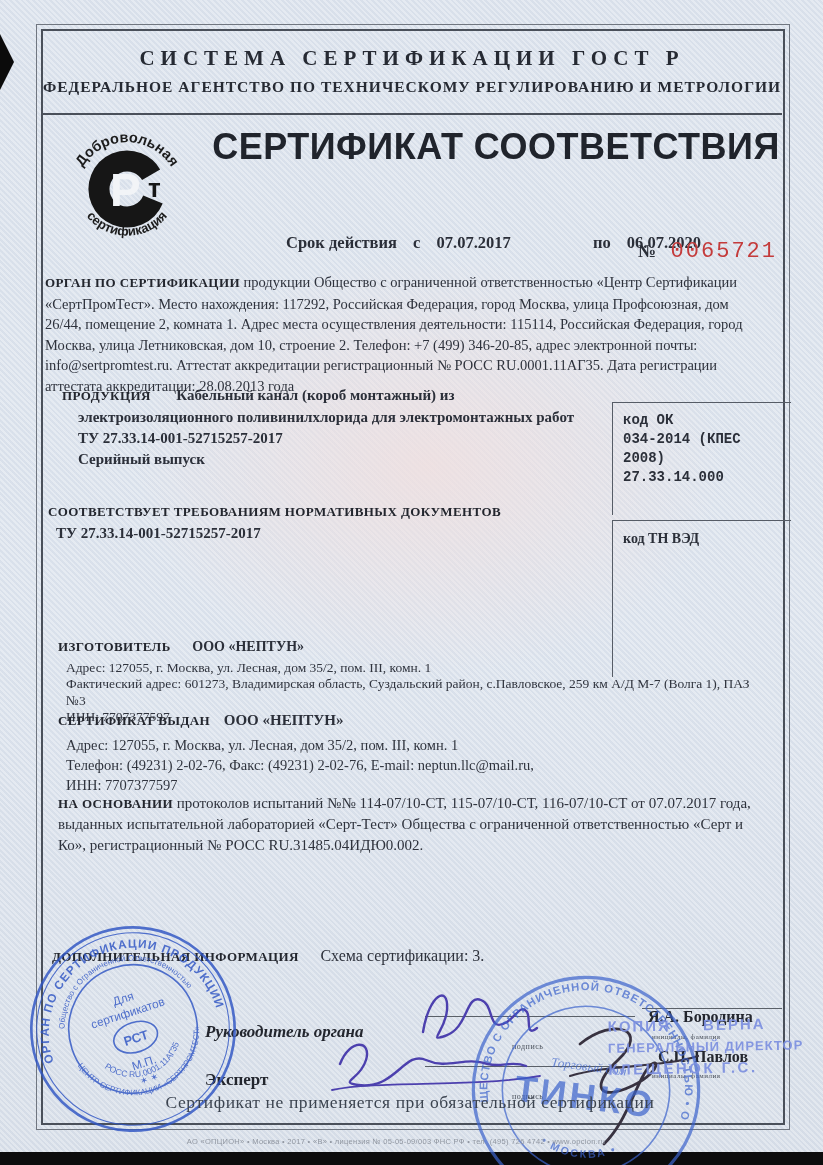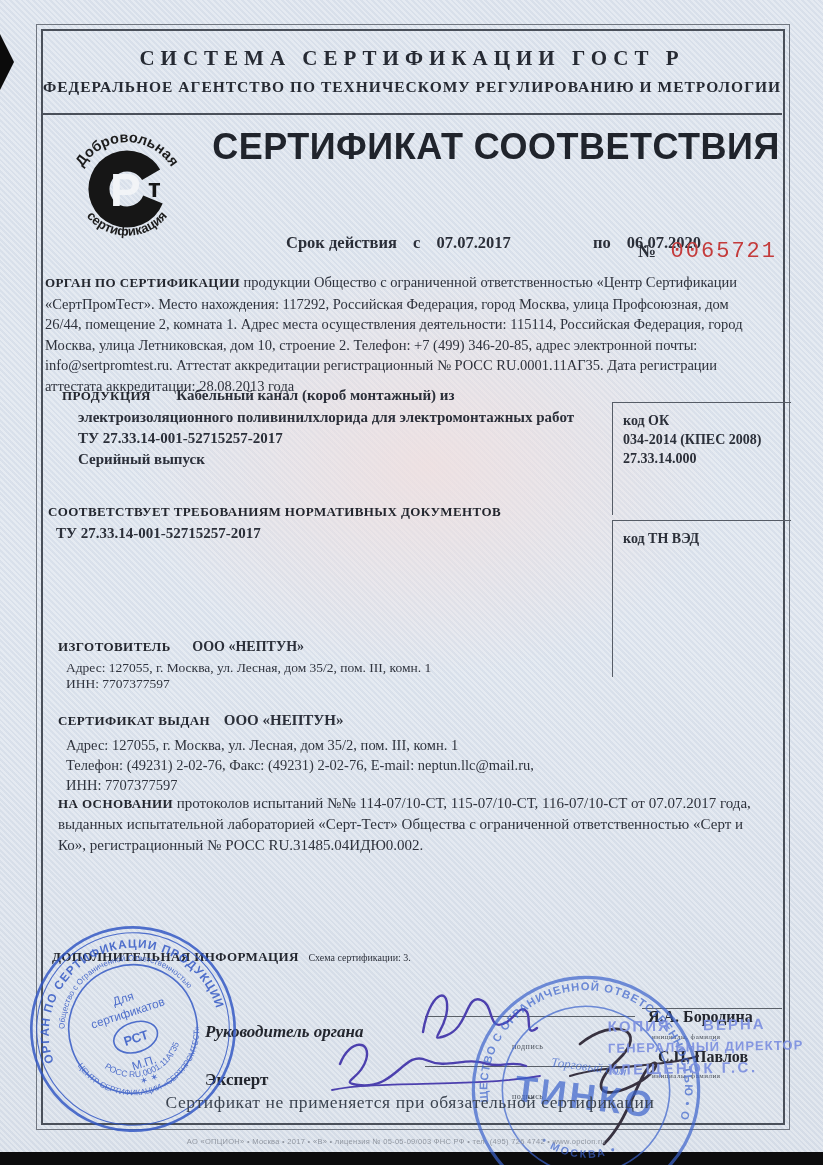--- a/index.html
+++ b/index.html
@@ -114,41 +114,42 @@
   <div class="sect" style="left:62px;top:385px;width:545px;">
     <div>
       <span class="sect-h">ПРОДУКЦИЯ</span>
       <span class="prod-line" style="margin-left:22px;">Кабельный канал (короб монтажный) из</span>
     </div>
     <div class="prod-line" style="margin-left:16px;">электроизоляционного поливинилхлорида для электромонтажных работ</div>
     <div class="prod-line" style="margin-left:16px;">ТУ 27.33.14-001-52715257-2017</div>
     <div class="prod-line" style="margin-left:16px;">Серийный выпуск</div>
   </div>
 
-  <div class="codebox" style="left:612px;top:402px;width:168px;height:104px;">
+  <div class="codebox" style="left:612px;top:402px;width:168px;height:104px;font-family:Liberation Mono, monospace;">
     <div>код ОК</div>
     <div>034-2014 (КПЕС 2008)</div>
     <div>27.33.14.000</div>
   </div>
 
   <div class="sect" style="left:48px;top:502px;width:555px;">
     <div class="sect-h">СООТВЕТСТВУЕТ ТРЕБОВАНИЯМ НОРМАТИВНЫХ ДОКУМЕНТОВ</div>
     <div class="prod-line" style="margin-left:8px;">ТУ 27.33.14-001-52715257-2017</div>
   </div>
 
   <div class="codebox" style="left:612px;top:520px;width:168px;height:148px;">
     <div>код ТН ВЭД</div>
   </div>
 
   <div class="sect" style="left:58px;top:636px;width:714px;">
     <div>
       <span class="sect-h">ИЗГОТОВИТЕЛЬ</span>
       <span class="prod-line" style="font-size:14px;margin-left:18px;">ООО «НЕПТУН»</span>
     </div>
     <div class="addr" style="margin-left:8px;margin-top:2px;">Адрес: 127055, г. Москва, ул. Лесная, дом 35/2, пом. III, комн. 1</div>
+    <div class="addr" style="margin-left:8px;">Фактический адрес: 601273, Владимирская область, Суздальский район, с.Павловское, 259 км А/Д М-7 (Волга 1), ПАЗ №3</div>
     <div class="addr" style="margin-left:8px;">ИНН: 7707377597</div>
   </div>
 
   <div class="sect" style="left:58px;top:710px;width:714px;">
     <div>
       <span class="sect-h">СЕРТИФИКАТ ВЫДАН</span>
       <span class="prod-line" style="margin-left:10px;">ООО «НЕПТУН»</span>
     </div>
     <div class="addr2" style="margin-left:8px;margin-top:3px;">Адрес: 127055, г. Москва, ул. Лесная, дом 35/2, пом. III, комн. 1</div>
     <div class="addr2" style="margin-left:8px;">Телефон: (49231) 2-02-76, Факс: (49231) 2-02-76, E-mail: neptun.llc@mail.ru,</div>
@@ -157,21 +158,21 @@
 
   <div class="sect" style="left:58px;top:793px;width:716px;line-height:21px;font-size:15px;">
     <p class="body-par">
       <span class="sect-h">НА ОСНОВАНИИ</span>
       <span>протоколов испытаний №№ 114-07/10-СТ, 115-07/10-СТ, 116-07/10-СТ от 07.07.2017 года, выданных испытательной лабораторией «Серт-Тест» Общества с ограниченной ответственностью «Серт и Ко», регистрационный № РОСС RU.31485.04ИДЮ0.002.</span>
     </p>
   </div>
 
   <div class="sect" style="left:52px;top:946px;width:700px;">
     <span class="sect-h">ДОПОЛНИТЕЛЬНАЯ ИНФОРМАЦИЯ</span>
-    <span style="font-size:10px;margin-left:6px;">Схема сертификации: 3.</span>
+    <span style="font-size:16px;margin-left:18px;">Схема сертификации: 3.</span>
   </div>
 
   <div class="sig-label" style="left:205px;top:1022px;font-style:italic;">Руководитель органа</div>
   <div class="sig-line" style="left:425px;top:1016px;width:210px;"></div>
   <div class="sig-cap" style="left:512px;top:1042px;">подпись</div>
   <div class="sig-name" style="left:648px;top:1008px;">Я.А. Бородина</div>
   <div class="sig-line" style="left:642px;top:1008px;width:140px;"></div>
   <div class="sig-cap" style="left:652px;top:1033px;font-size:7px;">инициалы, фамилия</div>
 
   <div class="sig-label" style="left:205px;top:1070px;">Эксперт</div>

